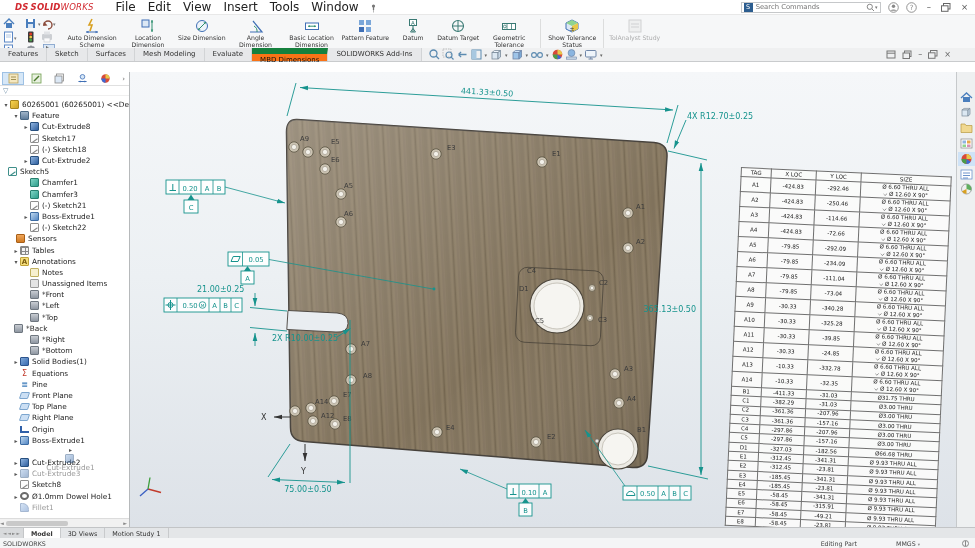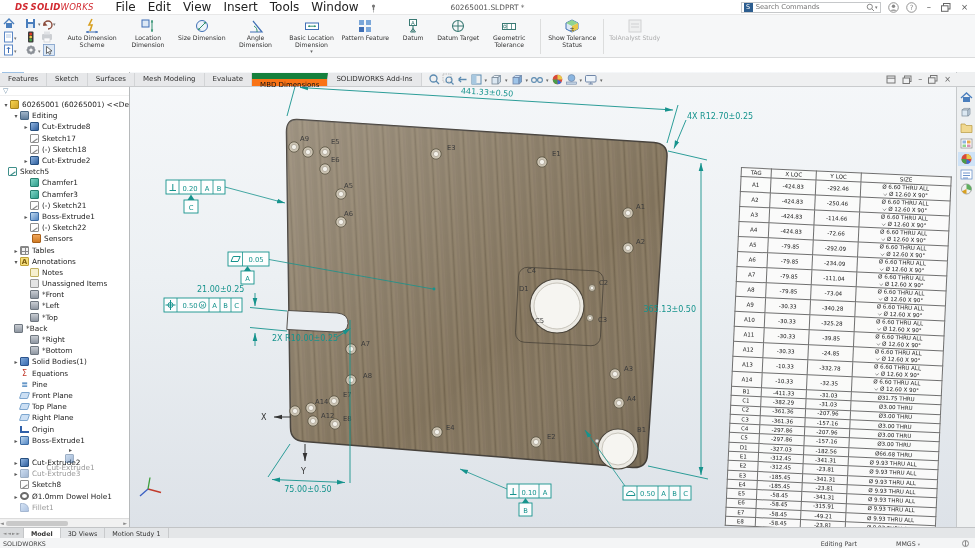--- a/index.html
+++ b/index.html
@@ -21,21 +21,21 @@
 .winbtn{color:#555;font-size:8.5px;padding:0 3px}
 
 .toolbar{position:absolute;top:15px;left:0;right:0;height:43px;background:#f6f7f8;border-bottom:1px solid #dadbdc}
 .quick{position:absolute;left:2px;top:1px;width:58px;height:41px}
 .tb-buttons{position:absolute;left:64px;top:1px;height:41px;display:flex;align-items:stretch}
 .tb-btn{min-width:44px;max-width:56px;padding:2px 2px 0;text-align:center;font-size:6.2px;line-height:1.12;color:#333;display:flex;flex-direction:column;align-items:center}
 .tb-btn svg{display:block;margin-bottom:1px}
 .tb-btn.disabled{opacity:.4}
 .vsep{width:1px;background:#dcdddd;margin:3px 3px}
 
-.tabsrow{position:absolute;top:73px;left:0;right:0;height:14px;background:#eff0f1;border-bottom:1px solid #c9cbcd;display:flex;align-items:stretch;z-index:30;font-size:7px}
+.tabsrow{position:absolute;top:48px;left:0;right:0;height:14px;background:#eff0f1;border-bottom:1px solid #c9cbcd;display:flex;align-items:stretch;z-index:30;font-size:7px}
 .tab{padding:2px 8px 0;background:#e7e8ea;border-right:1px solid #d2d4d6;color:#333;white-space:nowrap}
 .tab.active{background:#f97316;border-top:6px solid #15803d;color:#111}
 .headsup{display:flex;align-items:center;margin-left:6px;gap:1px}
 .headsup .car{font-size:5px;color:#666;margin:0 1px}
 .docwin{margin-left:auto;margin-right:24px;display:flex;align-items:center;gap:6px;color:#666}
 
 .left-panel{position:absolute;top:72px;left:0;width:130px;bottom:21px;background:#fff;border-right:1px solid #b6b9bb;z-index:20;overflow:hidden}
 .panel-tabs{height:14px;border-bottom:1px solid #e0e0e0;display:flex;align-items:center;padding-left:2px;gap:1px}
 .ptab{width:22px;height:13px;display:flex;align-items:center;justify-content:center}
 .ptab.active{background:#d6e7f7;border:1px solid #9ec1e4}
@@ -125,21 +125,20 @@
     <span>Tools</span>
     <span>Window</span>
   </div>
   <span class="pin">
     <svg width="9" height="9">
         <line x1="4.5" y1="1" x2="4.5" y2="6" stroke="#777" stroke-width="1.3"></line>
         <circle cx="4.5" cy="2" r="1.6" fill="#777"></circle>
         <line x1="4.5" y1="6" x2="4.5" y2="8.5" stroke="#999" stroke-width=".7"></line>
       </svg>
   </span>
-  <div class="doc-title">60265001.SLDPRT *</div>
   <div class="tb-right">
     <div class="searchbox">
       <span class="s-mark">S</span>
       <input placeholder="Search Commands" style="">
       <svg width="9" height="9">
           <circle cx="3.8" cy="3.8" r="2.6" fill="none" stroke="#888" stroke-width="1"></circle>
           <line x1="5.8" y1="5.8" x2="8" y2="8" stroke="#888" stroke-width="1"></line>
         </svg>
       <span class="icon-gray" style="font-size:5px">▾</span>
     </div>
@@ -441,21 +440,21 @@
   </div>
   <div class="tree">
       <div class="tree-row" style="padding-left: 2px;">
         <span class="expander">▾</span>
         <span class="ti ti-part"></span>
         <span class="tree-label">60265001 (60265001) &lt;&lt;Default&gt;_Display</span>
       </div>
       <div class="tree-row" style="padding-left: 12px;">
         <span class="expander">▾</span>
         <span class="ti ti-history"></span>
-        <span class="tree-label">Editing</span>
+        <span class="tree-label">Feature</span>
       </div>
       <div class="tree-row" style="padding-left: 22px;">
         <span class="expander">▸</span>
         <span class="ti ti-cut"></span>
         <span class="tree-label">Cut-Extrude8</span>
       </div>
       <div class="tree-row" style="padding-left: 22px;">
         <span class="expander"></span>
         <span class="ti ti-sketch"></span>
         <span class="tree-label">Sketch17</span>
@@ -493,21 +492,21 @@
       <div class="tree-row" style="padding-left: 22px;">
         <span class="expander">▸</span>
         <span class="ti ti-boss"></span>
         <span class="tree-label">Boss-Extrude1</span>
       </div>
       <div class="tree-row" style="padding-left: 22px;">
         <span class="expander"></span>
         <span class="ti ti-sketch"></span>
         <span class="tree-label">(-) Sketch22</span>
       </div>
-      <div class="tree-row" style="padding-left: 24px;">
+      <div class="tree-row" style="padding-left: 8px;">
         <span class="expander"></span>
         <span class="ti ti-sensors"></span>
         <span class="tree-label">Sensors</span>
       </div>
       <div class="tree-row" style="padding-left: 12px;">
         <span class="expander">▸</span>
         <span class="ti ti-tables"></span>
         <span class="tree-label">Tables</span>
       </div>
       <div class="tree-row" style="padding-left: 12px;">

